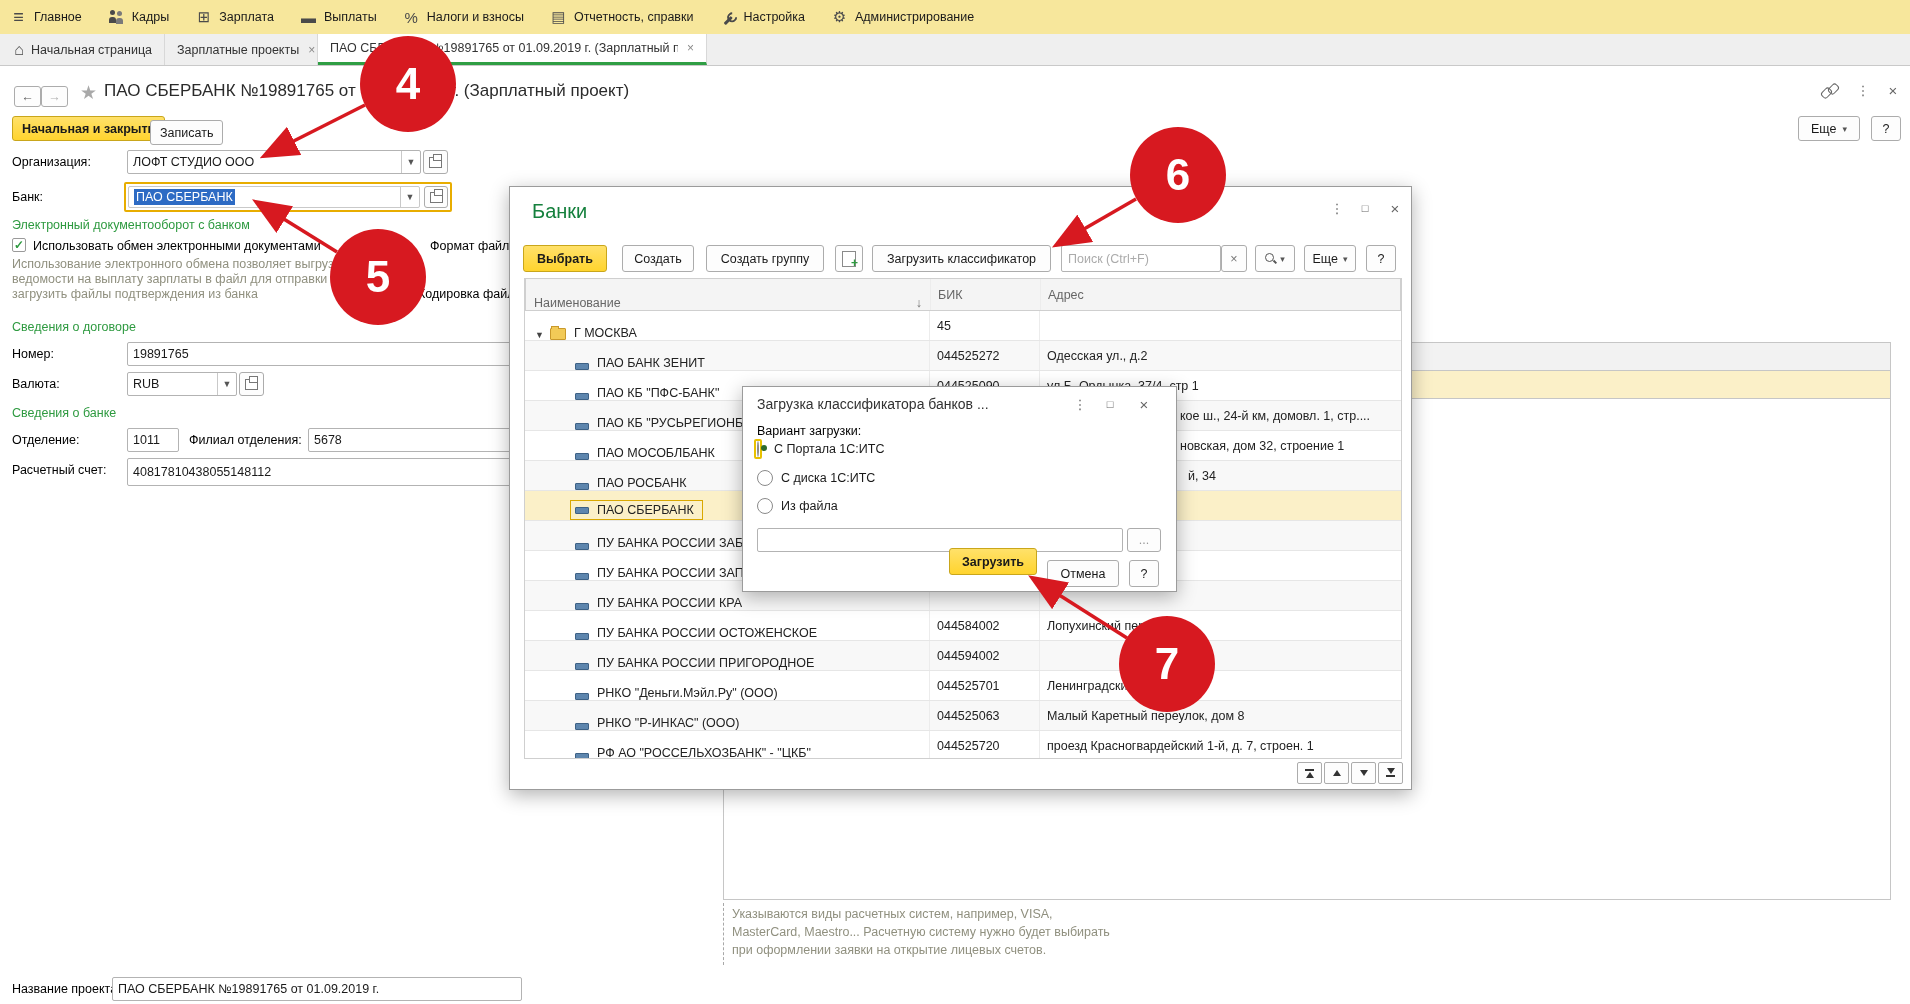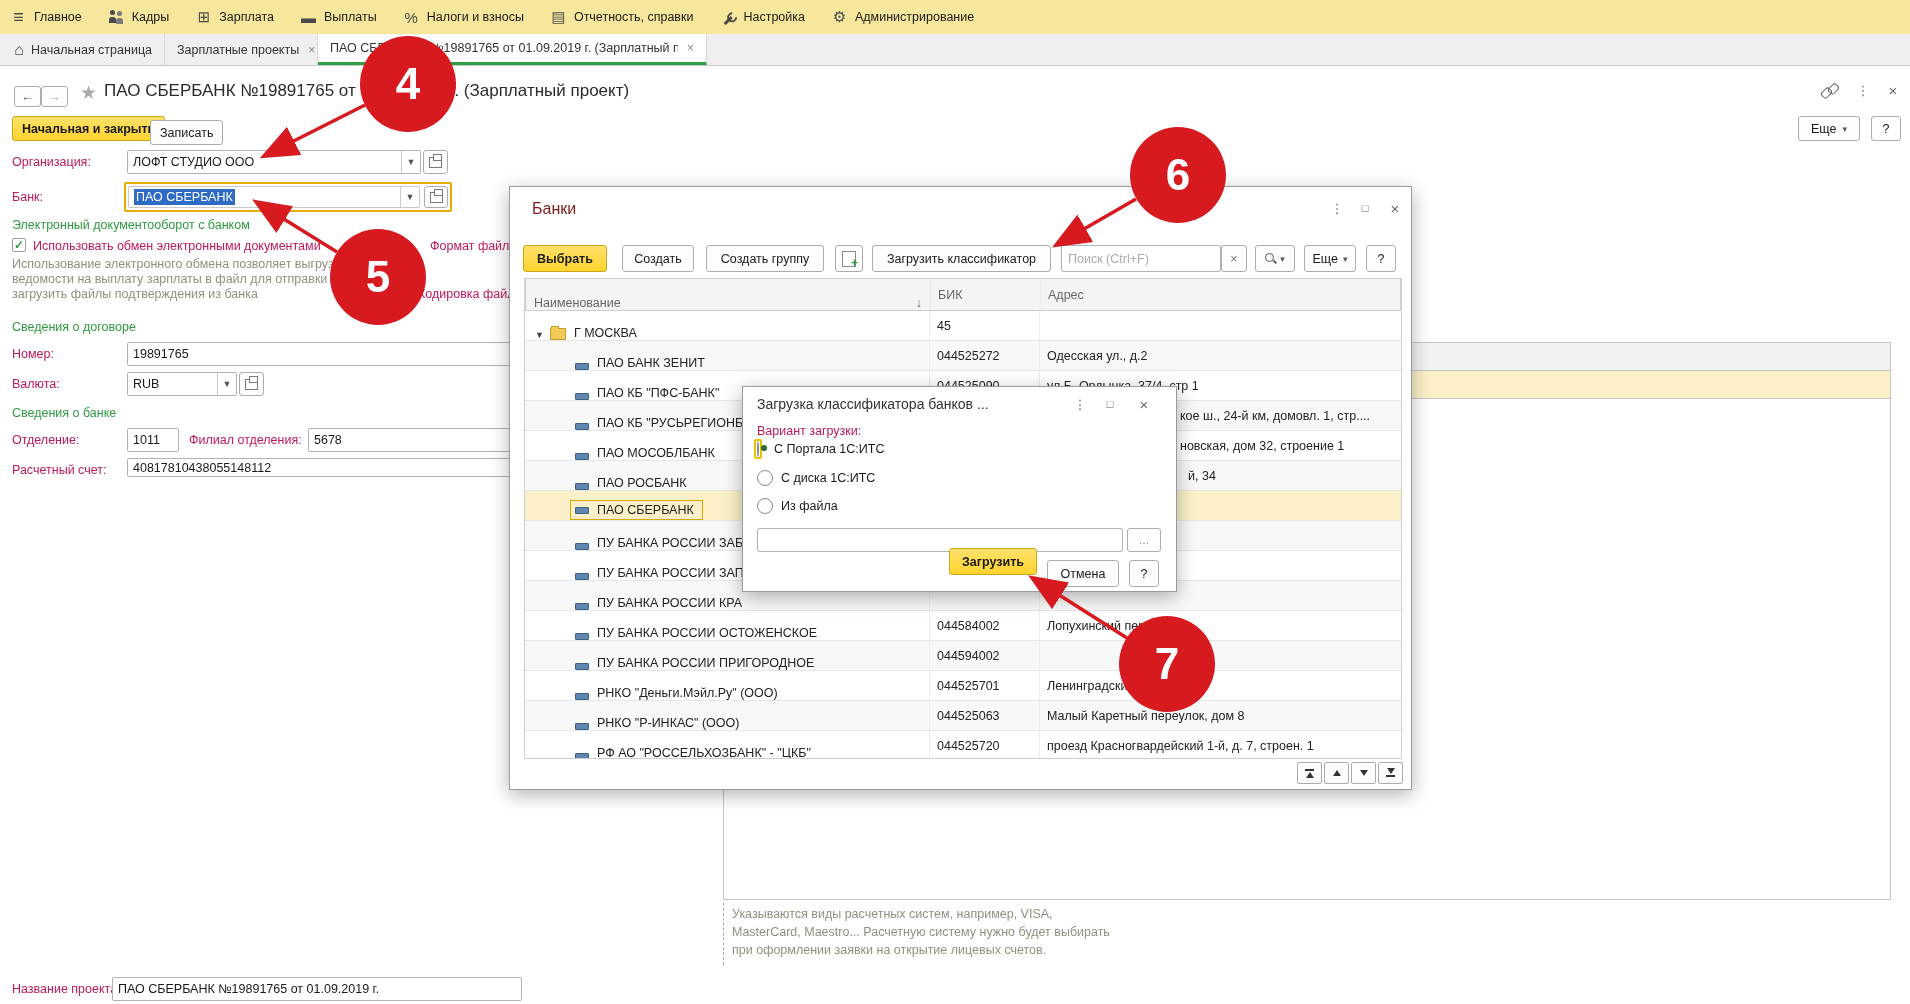--- a/index.html
+++ b/index.html
@@ -29,21 +29,21 @@
   .inp{box-sizing:border-box;border:1px solid #B3B3B3;border-radius:2px;background:#fff;
     display:flex;align-items:center;padding:0 5px;white-space:nowrap;overflow:hidden;}
   .dd{position:absolute;right:0;top:0;bottom:0;width:18px;border-left:1px solid #C9C9C9;display:flex;align-items:center;justify-content:center;color:#555;font-size:9px;}
   .openbtn{border:1px solid #ACACAC;border-radius:3px;background:#FDFDFD;display:flex;align-items:center;justify-content:center;}
   .lnkicon{position:relative;width:15px;height:10px;display:inline-block;}
   .lnkicon::before,.lnkicon::after{content:"";position:absolute;top:1px;width:9px;height:6px;border:1.6px solid #666;border-radius:3px;transform:rotate(-45deg);}
   .lnkicon::before{left:-1px;top:3px;} .lnkicon::after{left:6px;top:-1px;}
   .sqicon{position:relative;width:11px;height:9px;border:1px solid #777;display:inline-block;background:#fff;}
   .sqicon::after{content:"";position:absolute;left:3px;top:-4px;width:7px;height:5px;border:1px solid #777;background:#fff;}
   .greenh{color:#2E9A40;}
-  .lbl{color:#be185d;}
+  .lbl{color:#000000;}
   .hint{color:#90907f;}
   .cb{width:14px;height:14px;border:1px solid #9A9A9A;border-radius:2px;background:#fff;color:#2E9A40;
     font-weight:bold;font-size:12px;line-height:12px;text-align:center;}
   
   .dlg{background:#fff;border:1px solid #9B9B9B;box-shadow:0 5px 18px rgba(0,0,0,.30);}
   .wctl{color:#666;display:flex;align-items:center;justify-content:center;width:22px;height:18px;font-size:13px;}
   .thead{display:flex;background:#F4F4F4;border:1px solid #CFCFCF;color:#666;align-items:center;height:31px;}
   .brow{display:flex;height:29px;align-items:center;border-bottom:1px solid #E6E6E6;color:#222;}
   .brow:nth-child(even){background:#F8F8F8;}
   .brow.sel{background:#FBF0C8;}
@@ -198,21 +198,21 @@
   <div class="abs greenh" style="left:12px;top:406px;">Сведения о банке</div>
   <div class="abs lbl" style="left:12px;top:433px;">Отделение:</div>
   <div class="abs inp" style="left:127px;top:428px;width:52px;height:24px;">
       <span>1011</span>
     </div>
   <div class="abs lbl" style="left:189px;top:433px;">Филиал отделения:</div>
   <div class="abs inp" style="left:308px;top:428px;width:323px;height:24px;">
       <span>5678</span>
     </div>
   <div class="abs lbl" style="left:12px;top:463px;">Расчетный счет:</div>
-  <div class="abs inp" style="left:127px;top:458px;width:504px;height:19px;">
+  <div class="abs inp" style="left:127px;top:458px;width:504px;height:28px;">
       <span>40817810438055148112</span>
     </div>
 
   <div class="abs" style="left:723px;top:342px;width:1168px;height:558px;border:1px solid #C6C6C6;background:#fff;">
     <div style="height:27px;background:#F2F2F2;border-bottom:1px solid #C6C6C6;"></div>
     <div style="height:27px;background:#FBF0C8;border-bottom:1px solid #C6C6C6;"></div>
   </div>
 
   <div class="abs" style="left:723px;top:903px;width:430px;height:62px;border-left:1px dashed #A8A8A8;padding-left:8px;">
     <div class="hint" style="margin-top:4px;">Указываются виды расчетных систем, например, VISA,</div>
@@ -220,21 +220,21 @@
     <div class="hint" style="margin-top:4px;">при оформлении заявки на открытие лицевых счетов.</div>
   </div>
 
   <div class="abs lbl" style="left:12px;top:982px;">Название проекта:</div>
   <div class="abs inp" style="left:112px;top:977px;width:410px;height:24px;">
       <span>ПАО СБЕРБАНК №19891765 от 01.09.2019 г.</span>
     </div>
 
   <div class="abs dlg z10" style="left:509px;top:186px;width:903px;height:604px;">
     <div style="position:absolute;left:0;top:0;right:0;height:42px;">
-      <span style="position:absolute;left:22px;top:13px;font-size:16px;color:#7f1d1d;">Банки</span>
+      <span style="position:absolute;left:22px;top:13px;font-size:20px;color:#15803d;">Банки</span>
       <span class="wctl" style="position:absolute;left:816px;top:12px;">⋮</span>
       <span class="wctl" style="position:absolute;left:844px;top:12px;font-size:11px;">□</span>
       <span class="wctl" style="position:absolute;left:874px;top:12px;font-size:15px;">×</span>
     </div>
     <div class="btn yellow" style="position:absolute;left:13px;top:58px;height:27px;width:84px;">Выбрать</div>
     <div class="btn" style="position:absolute;left:112px;top:58px;height:27px;width:72px;">Создать</div>
     <div class="btn" style="position:absolute;left:196px;top:58px;height:27px;width:118px;">Создать группу</div>
     <div class="btn" style="position:absolute;left:325px;top:58px;height:27px;width:28px;padding:0;">
         <span class="pgicon"></span>
       </div>

